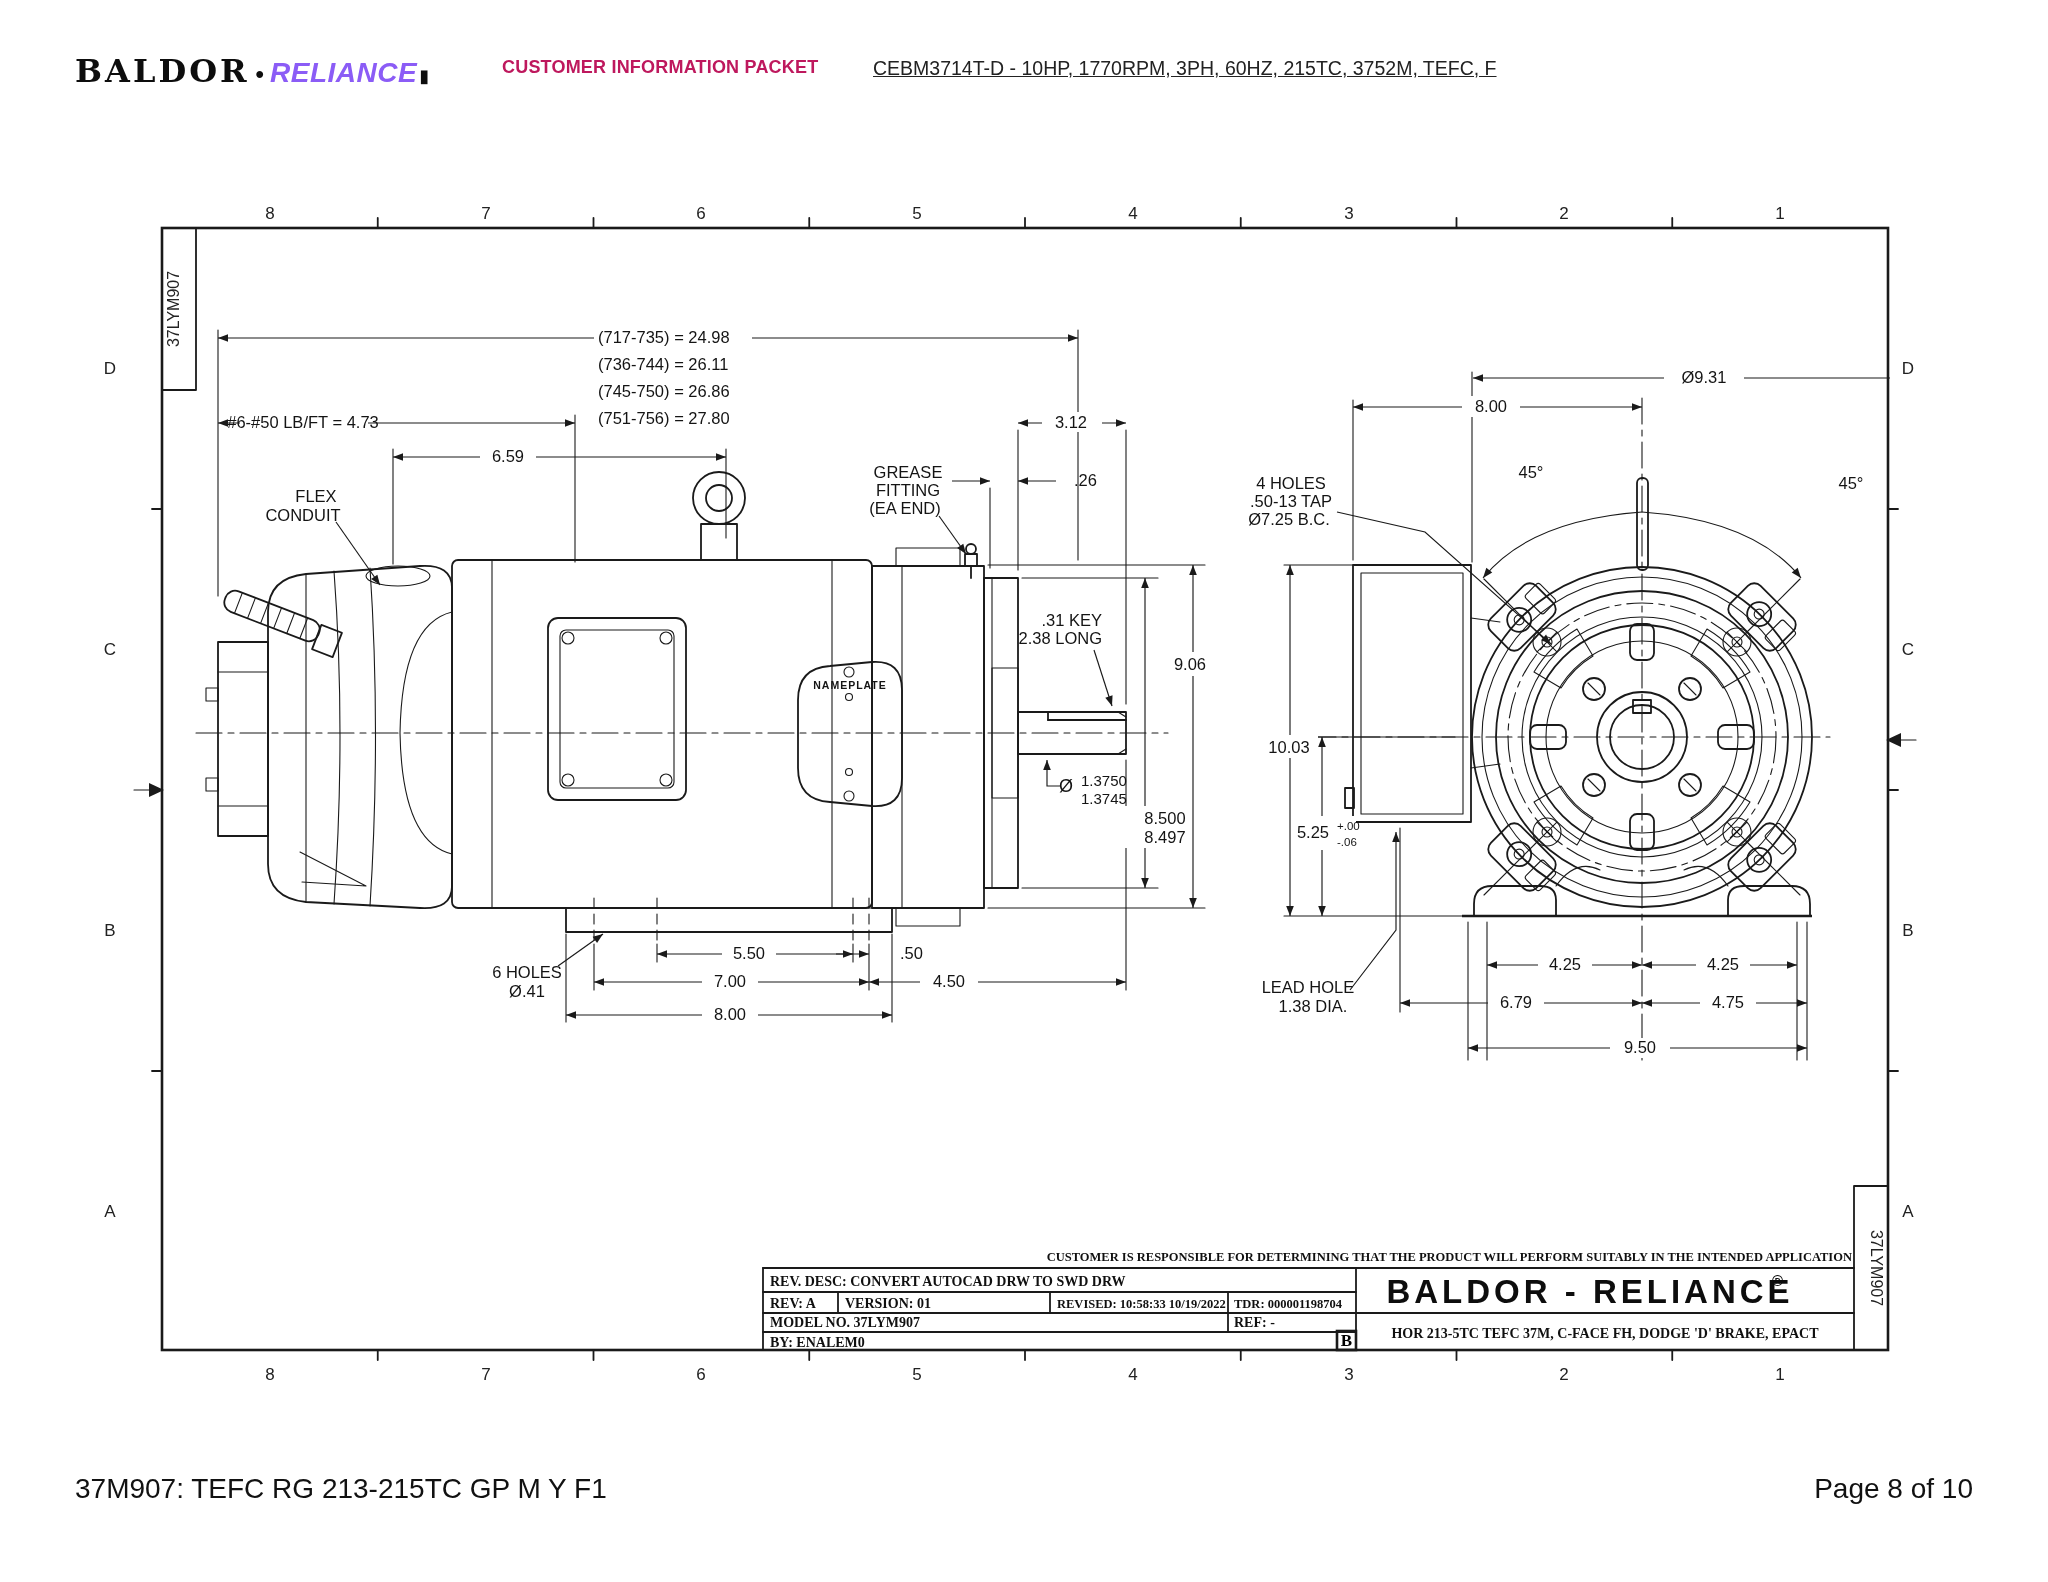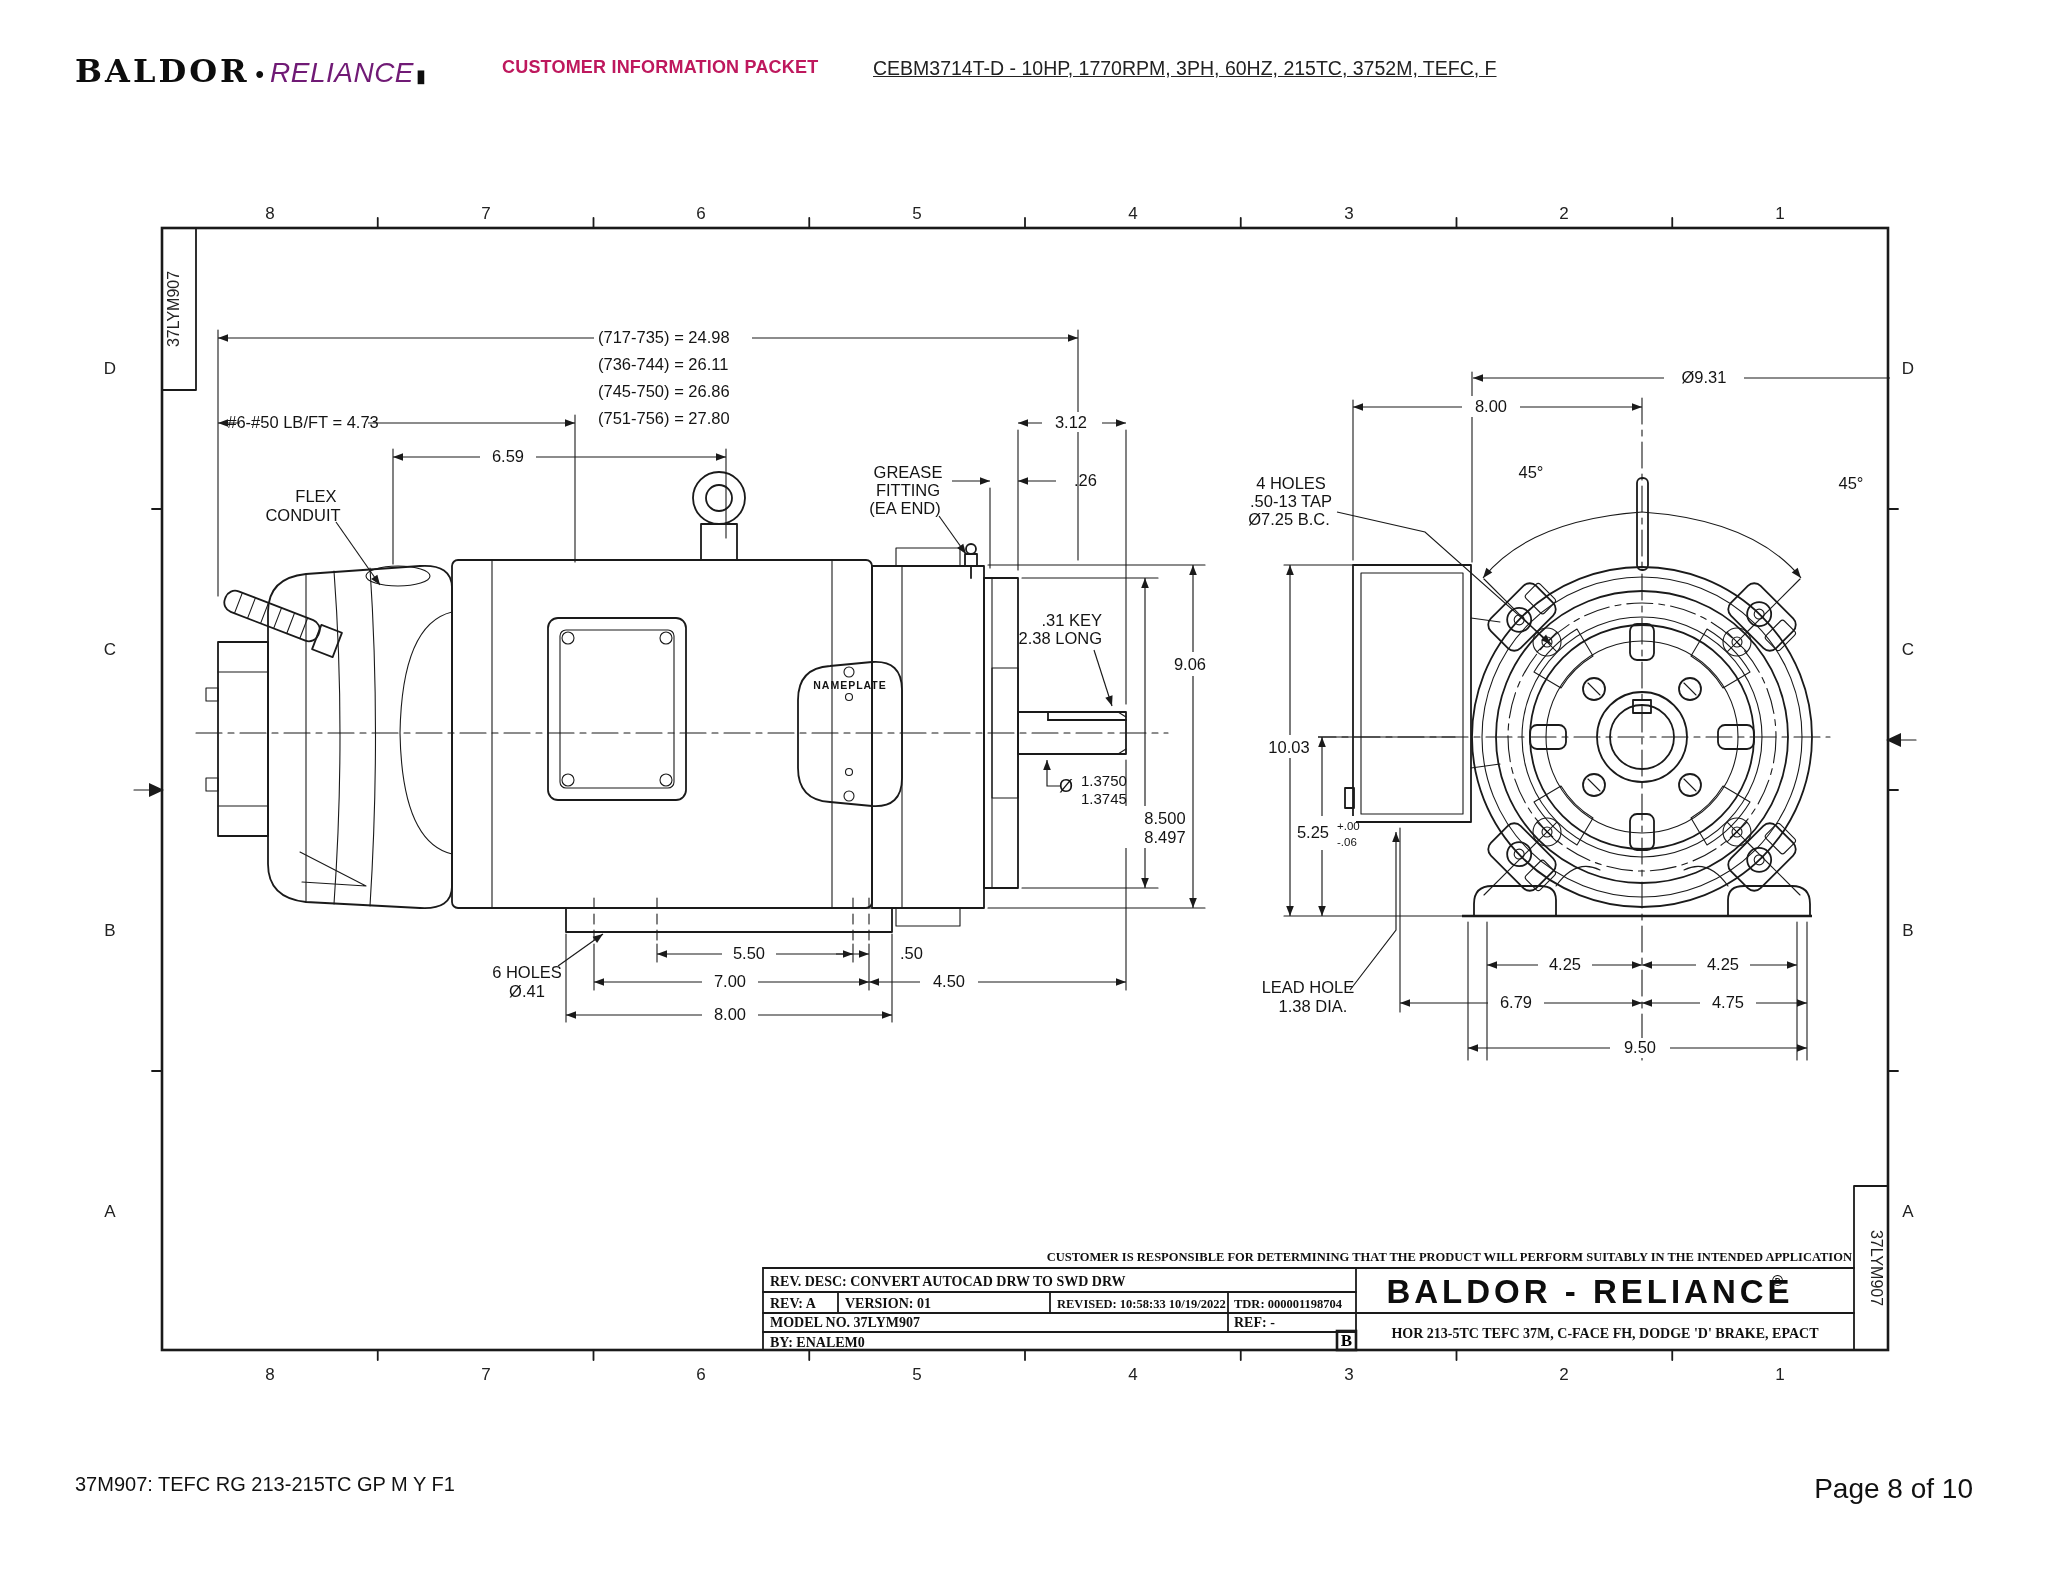--- a/index.html
+++ b/index.html
@@ -3,26 +3,26 @@
 <meta charset="utf-8">
 <style>
   html,body{margin:0;padding:0;background:#ffffff;}
   .page{position:relative;width:2048px;height:1582px;background:#ffffff;overflow:hidden;
         font-family:"Liberation Sans",sans-serif;color:#111;}
   
   .hdr{position:absolute;left:0;top:0;width:2048px;height:100px;}
   .logo{position:absolute;left:75px;top:52px;white-space:nowrap;}
   .lg1{font-family:"DejaVu Serif",serif;font-weight:800;font-size:32px;letter-spacing:3px;color:#0d0d0d;}
   .lgdot{font-size:24px;font-weight:800;margin:0 6px;color:#0d0d0d;}
-  .lg2{font-style:italic;font-weight:400;font-size:28px;letter-spacing:0.5px;color:#701a75;}
+  .lg2{font-style:italic;font-weight:700;font-size:28px;letter-spacing:0.5px;color:#8b5cf6;}
   .lgmark{font-size:18px;margin-left:2px;color:#0d0d0d;}
   .doct{position:absolute;left:502px;top:57px;font-size:18px;font-weight:700;color:#be185d;letter-spacing:0.2px;}
   .prodl{position:absolute;left:873px;top:57px;font-size:19.5px;font-weight:400;color:#222;text-decoration:underline;}
   
-  .ftr-l{position:absolute;left:75px;top:1473px;font-size:20px;color:#111;}
+  .ftr-l{position:absolute;left:75px;top:1473px;font-size:28px;color:#111;}
   .ftr-r{position:absolute;right:75px;top:1473px;font-size:28px;color:#111;}
   
   svg{position:absolute;left:0;top:0;}
   .ln{stroke:#1a1a1a;stroke-width:1.8;fill:none;stroke-linecap:round;stroke-linejoin:round;}
   .lt{stroke:#1a1a1a;stroke-width:1.1;fill:none;stroke-linecap:round;stroke-linejoin:round;}
   .lb{stroke:#1a1a1a;stroke-width:2.6;fill:none;}
   .cl{stroke-dasharray:26 6 6 6;}
   .hd{stroke-dasharray:10 6;}
   .dm{stroke:#1a1a1a;stroke-width:1.15;fill:none;}
   .bg{fill:#ffffff;stroke:none;}

